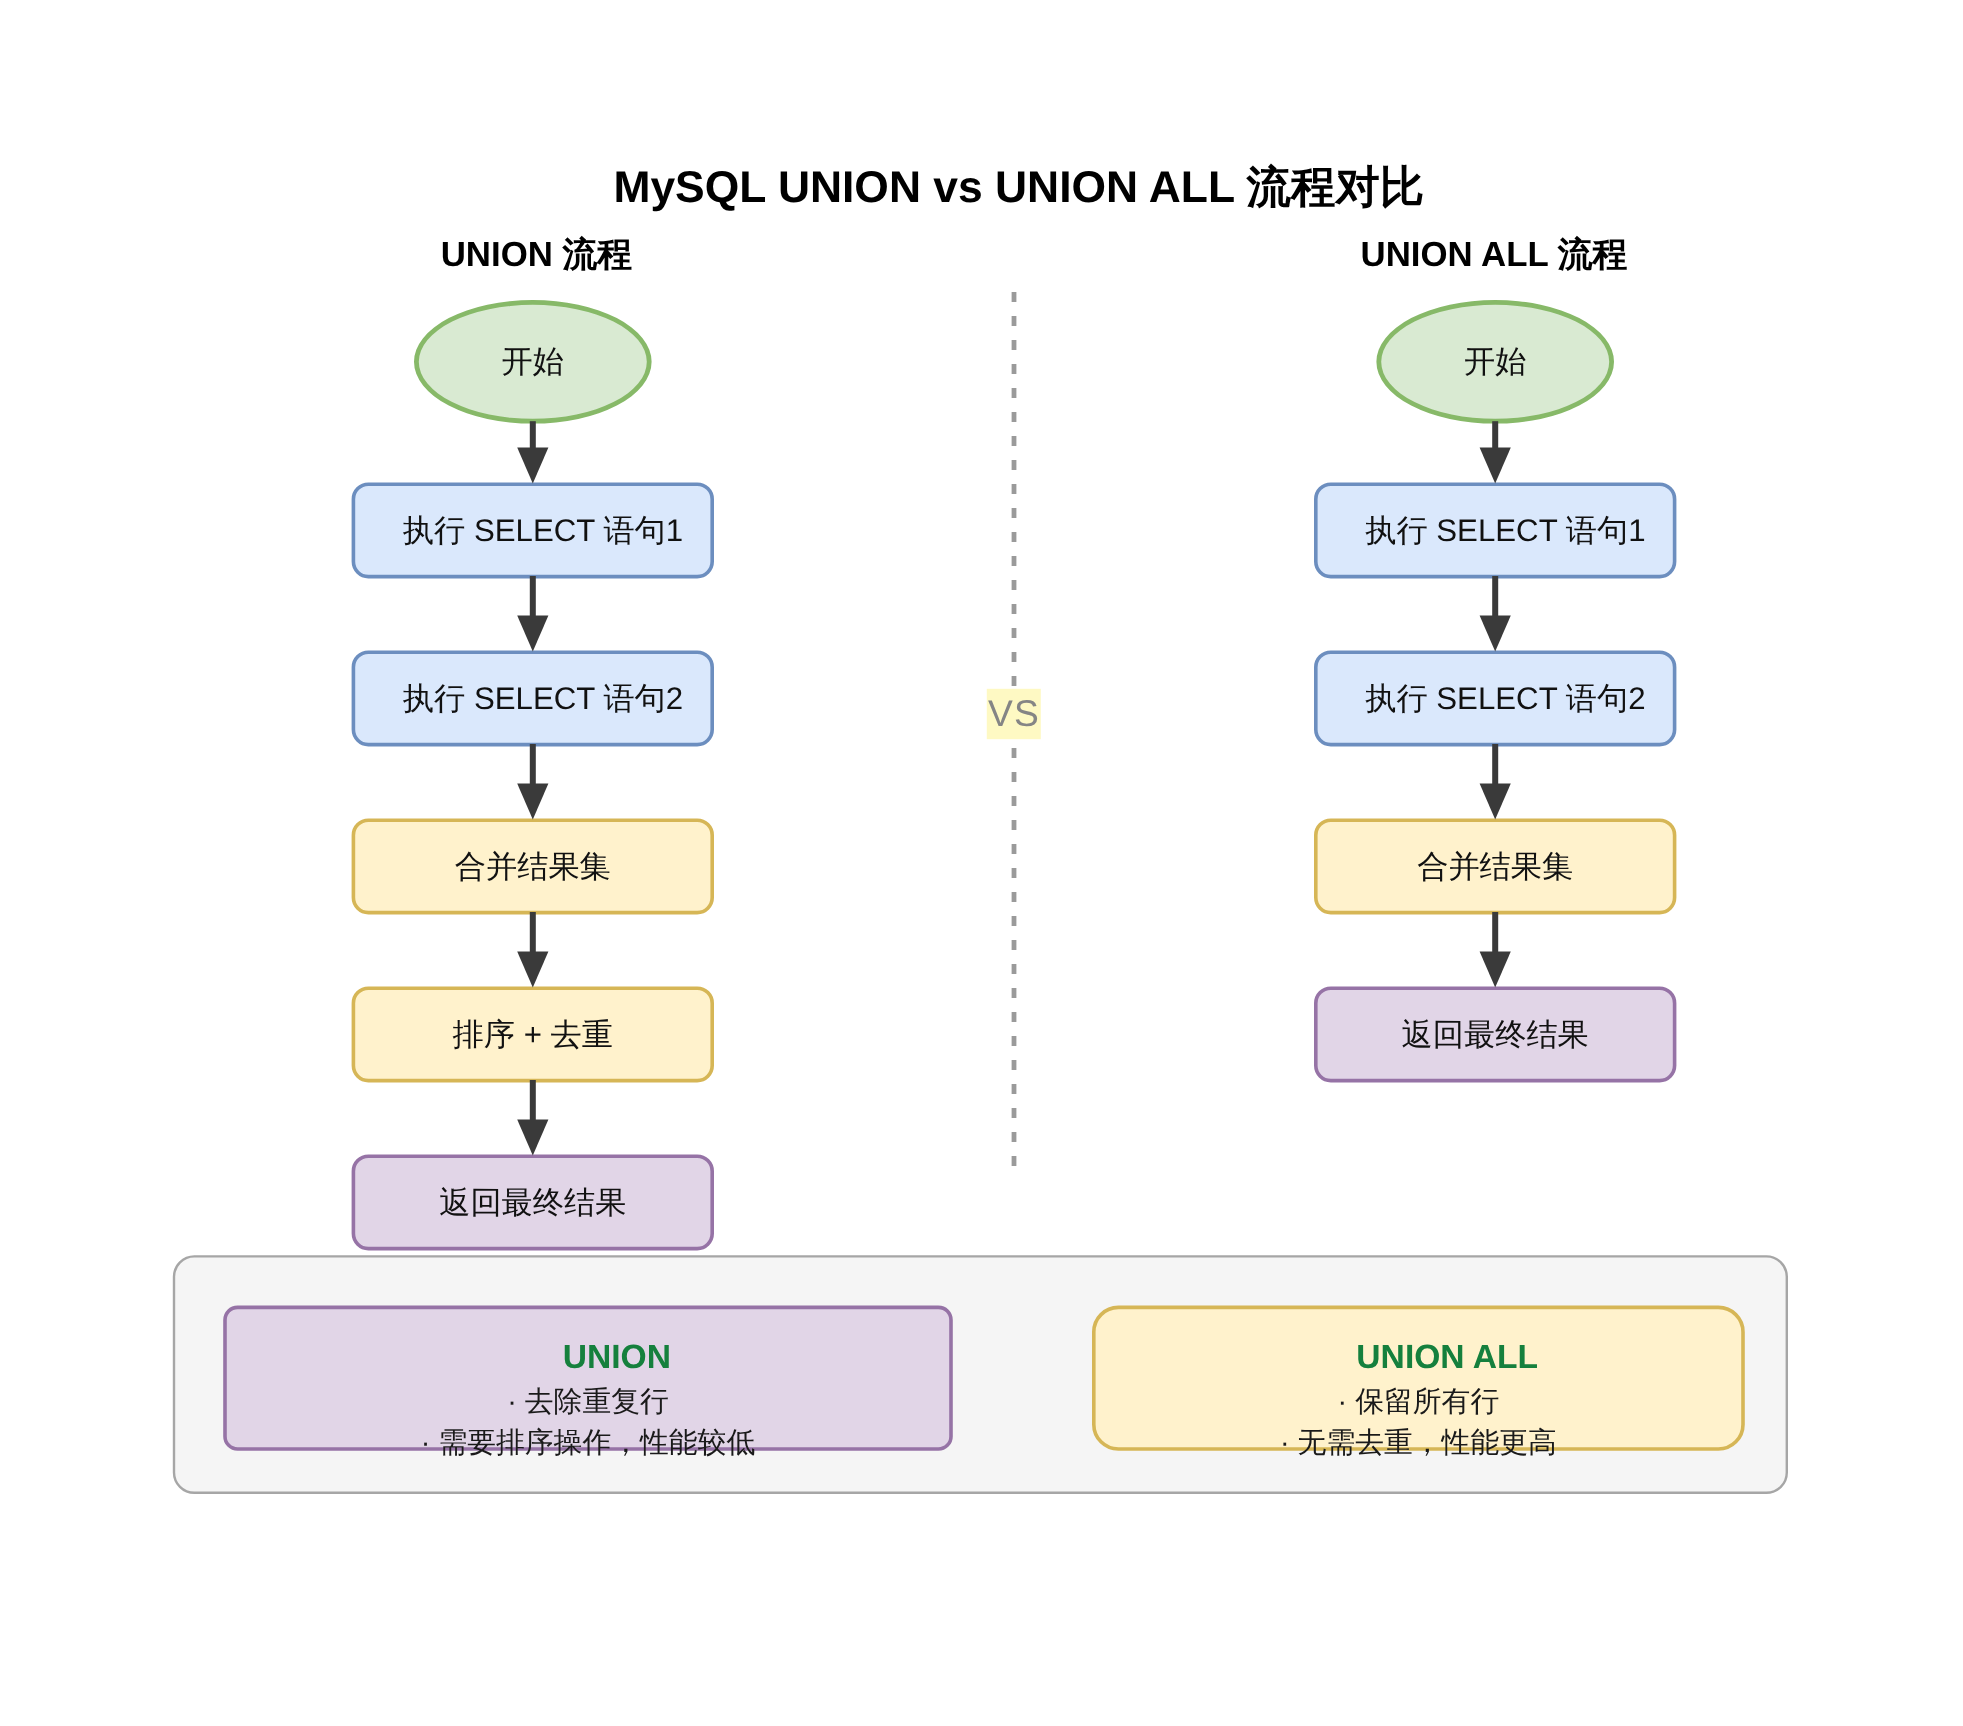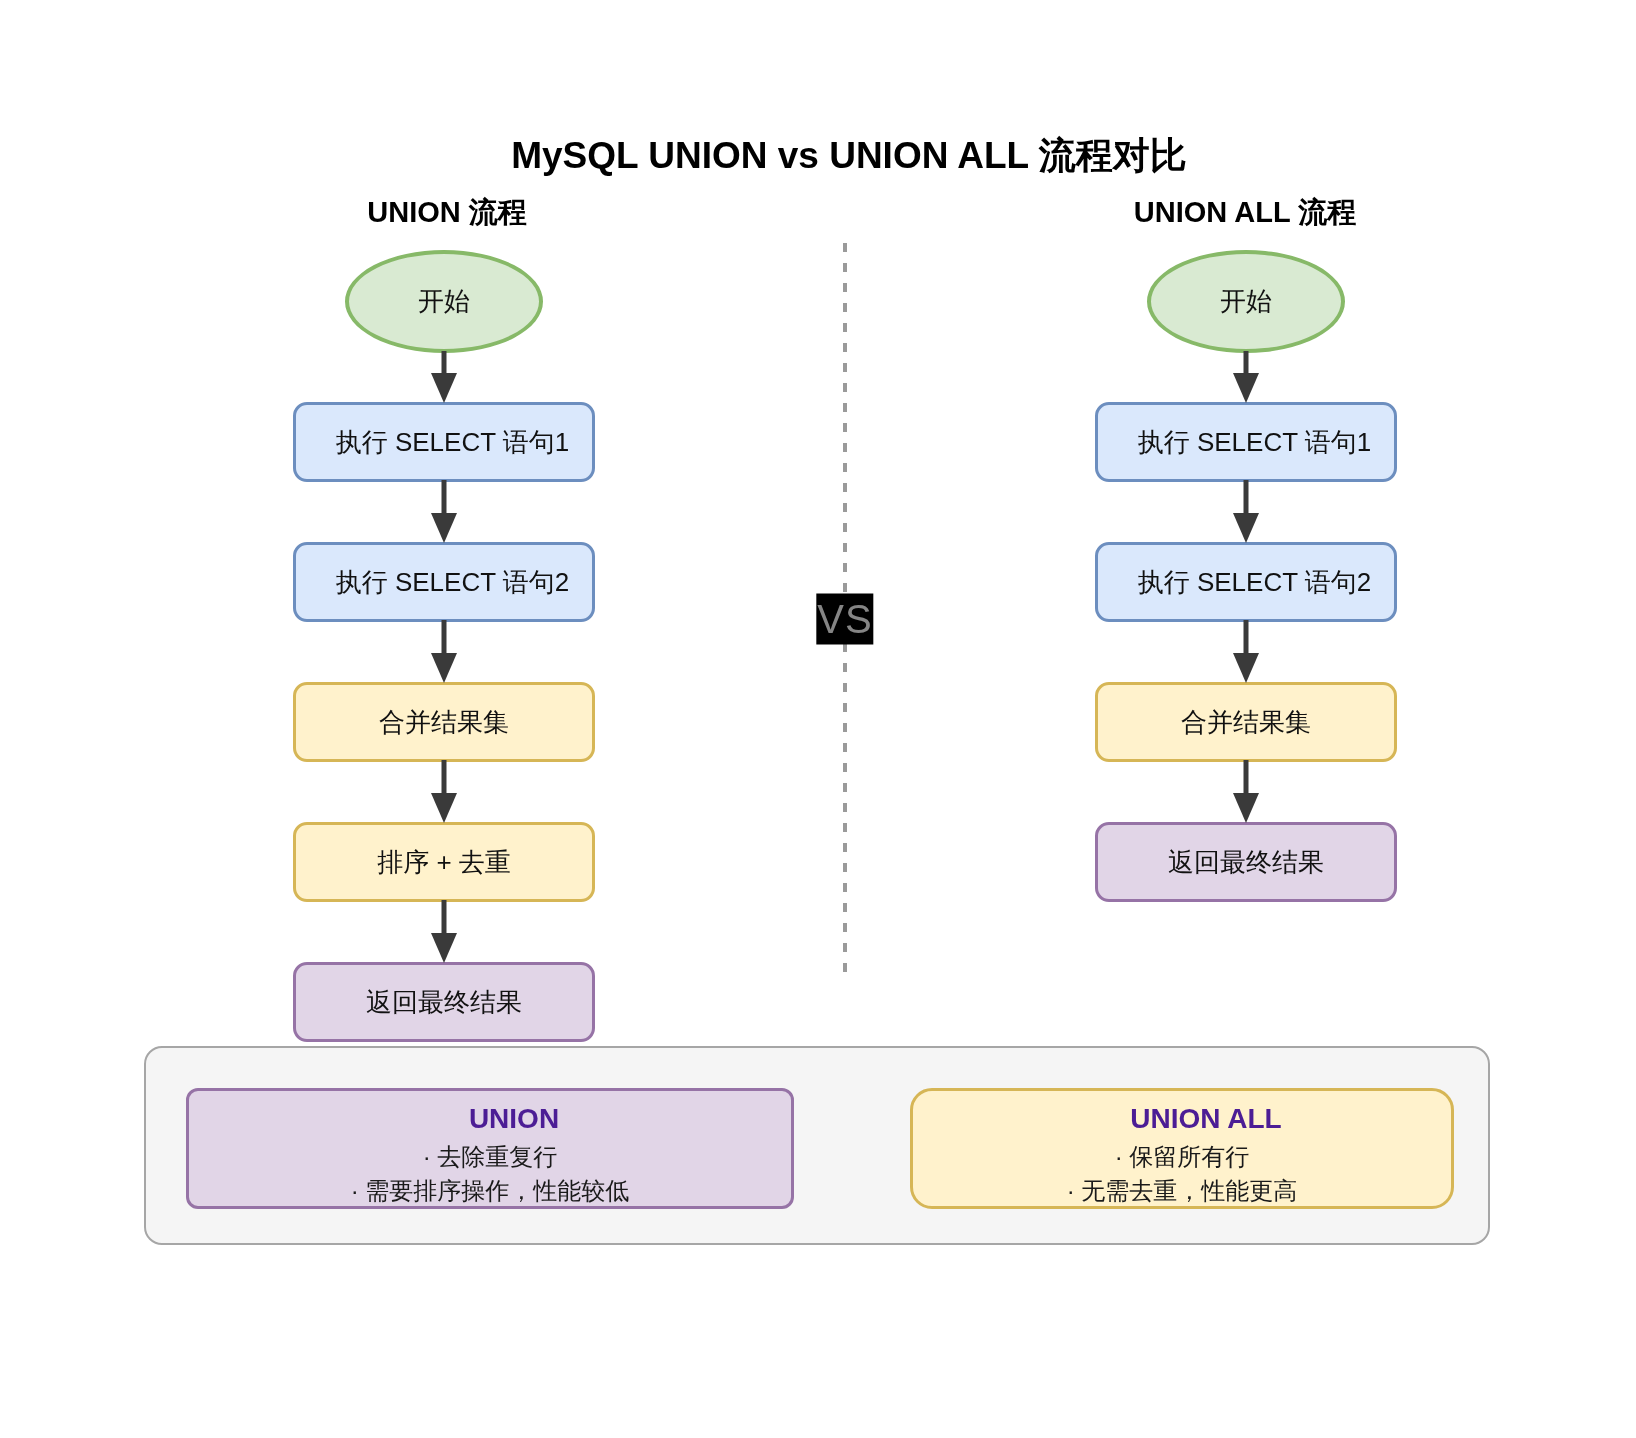--- a/index.html
+++ b/index.html
@@ -43,35 +43,35 @@
     content:"";position:absolute;left:50%;transform:translateX(-50%);bottom:-1px;
     width:0;height:0;border:solid transparent;border-width:30px 13px 0 13px;
     border-top-color:var(--arrow);
   }
 
   .divider{
     position:absolute;left:843px;top:243px;width:4px;height:730px;
     background:repeating-linear-gradient(to bottom,var(--divider) 0 9px,transparent 9px 20px);
   }
   .vs{
-    position:absolute;left:845px;top:619px;transform:translate(-50%,-50%);
-    font-size:40px;color:var(--vs-text);background:#000000;padding:3px 1px;letter-spacing:1px;
+    position:absolute;left:845px;top:595px;transform:translate(-50%,-50%);
+    font-size:31px;color:var(--vs-text);background:#fef9c3;padding:3px 1px;letter-spacing:1px;
   }
 
   .summary-panel{
     position:absolute;left:144px;top:1046px;width:1346px;height:199px;box-sizing:border-box;
     background:var(--panel-fill);border:2px solid var(--panel-border);border-radius:18px;
   }
   .card{
     position:absolute;top:40px;height:121px;box-sizing:border-box;
     border-radius:12px;border:3px solid;text-align:center;
   }
   .card.purple{left:40px;width:608px;background:var(--result-fill);border-color:var(--result-border);}
   .card.yellow{left:764px;width:544px;background:var(--merge-fill);border-color:var(--merge-border);border-radius:22px;}
-  .card-title{margin-top:12px;font-size:28px;font-weight:bold;color:#4c1d95;padding-left:48px;}
+  .card-title{margin-top:24px;font-size:28px;font-weight:bold;color:#15803d;padding-left:48px;}
   .card-bullets{margin-top:5px;font-size:24px;line-height:34px;color:#1a1a1a;}
 </style>
 </head>
 <body>
 
 <div class="canvas">
 
   <div class="title">MySQL UNION vs UNION ALL 流程对比</div>
 
   <div class="col-header left">UNION 流程</div>

